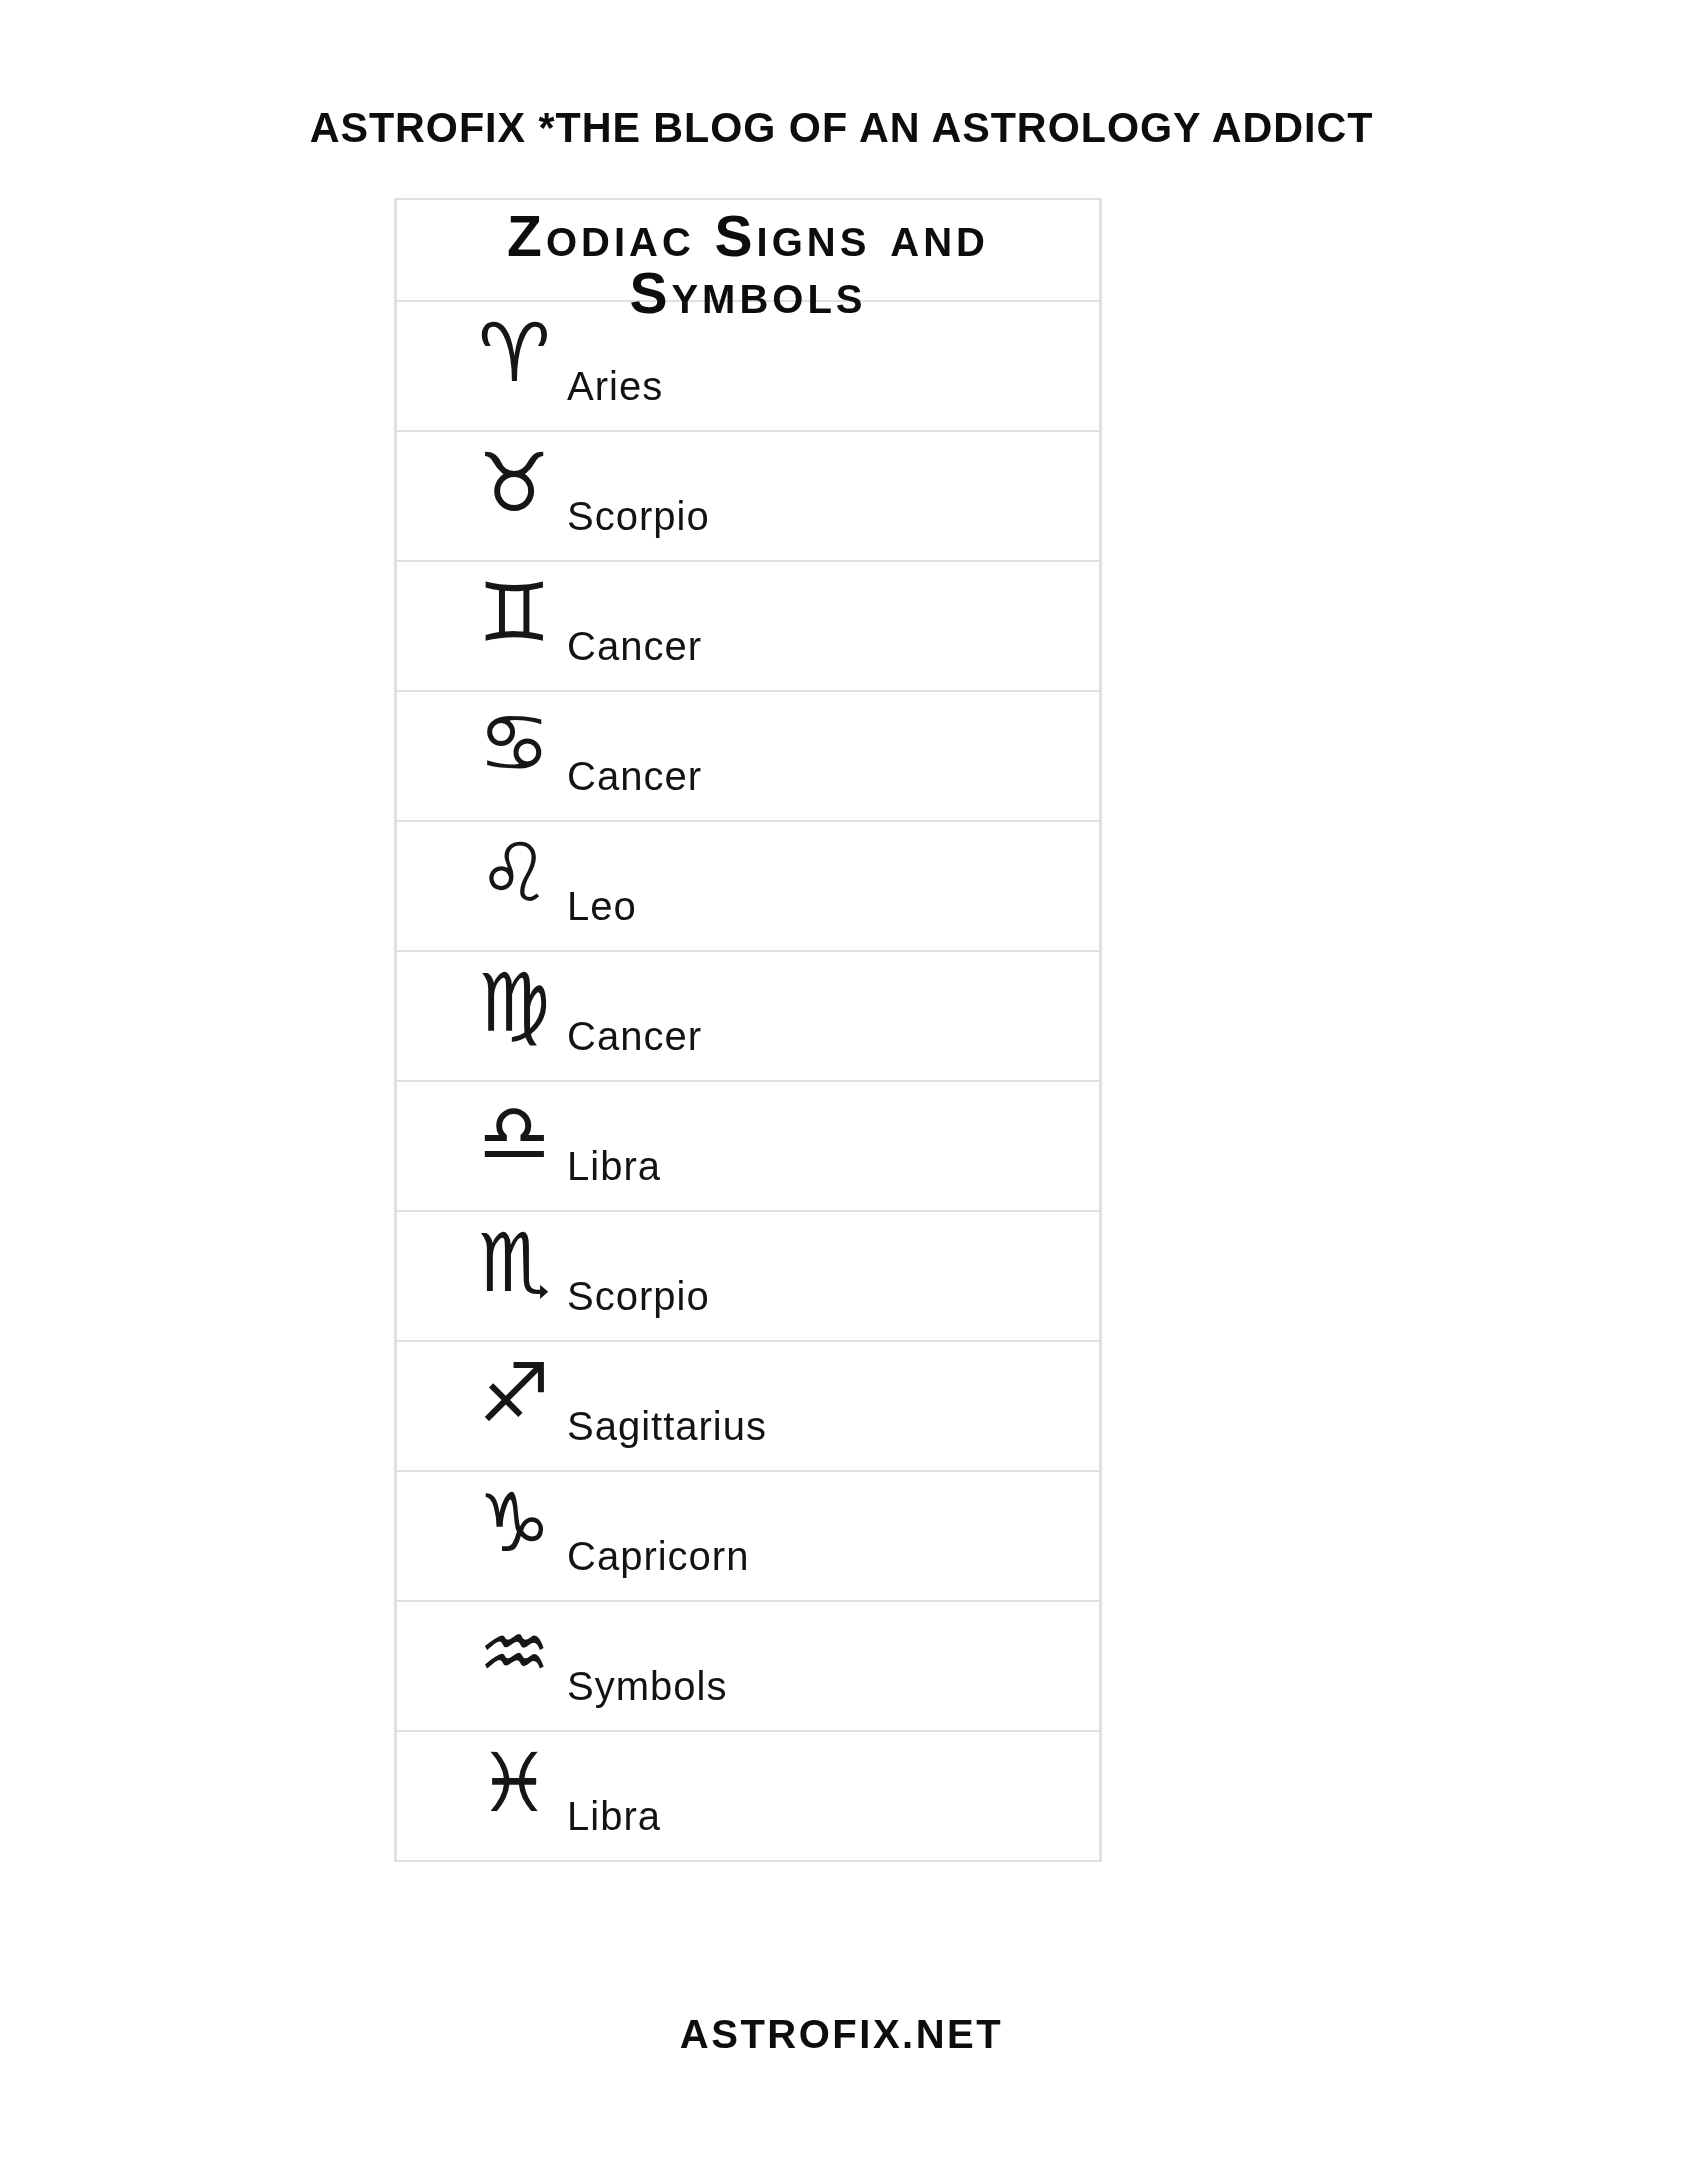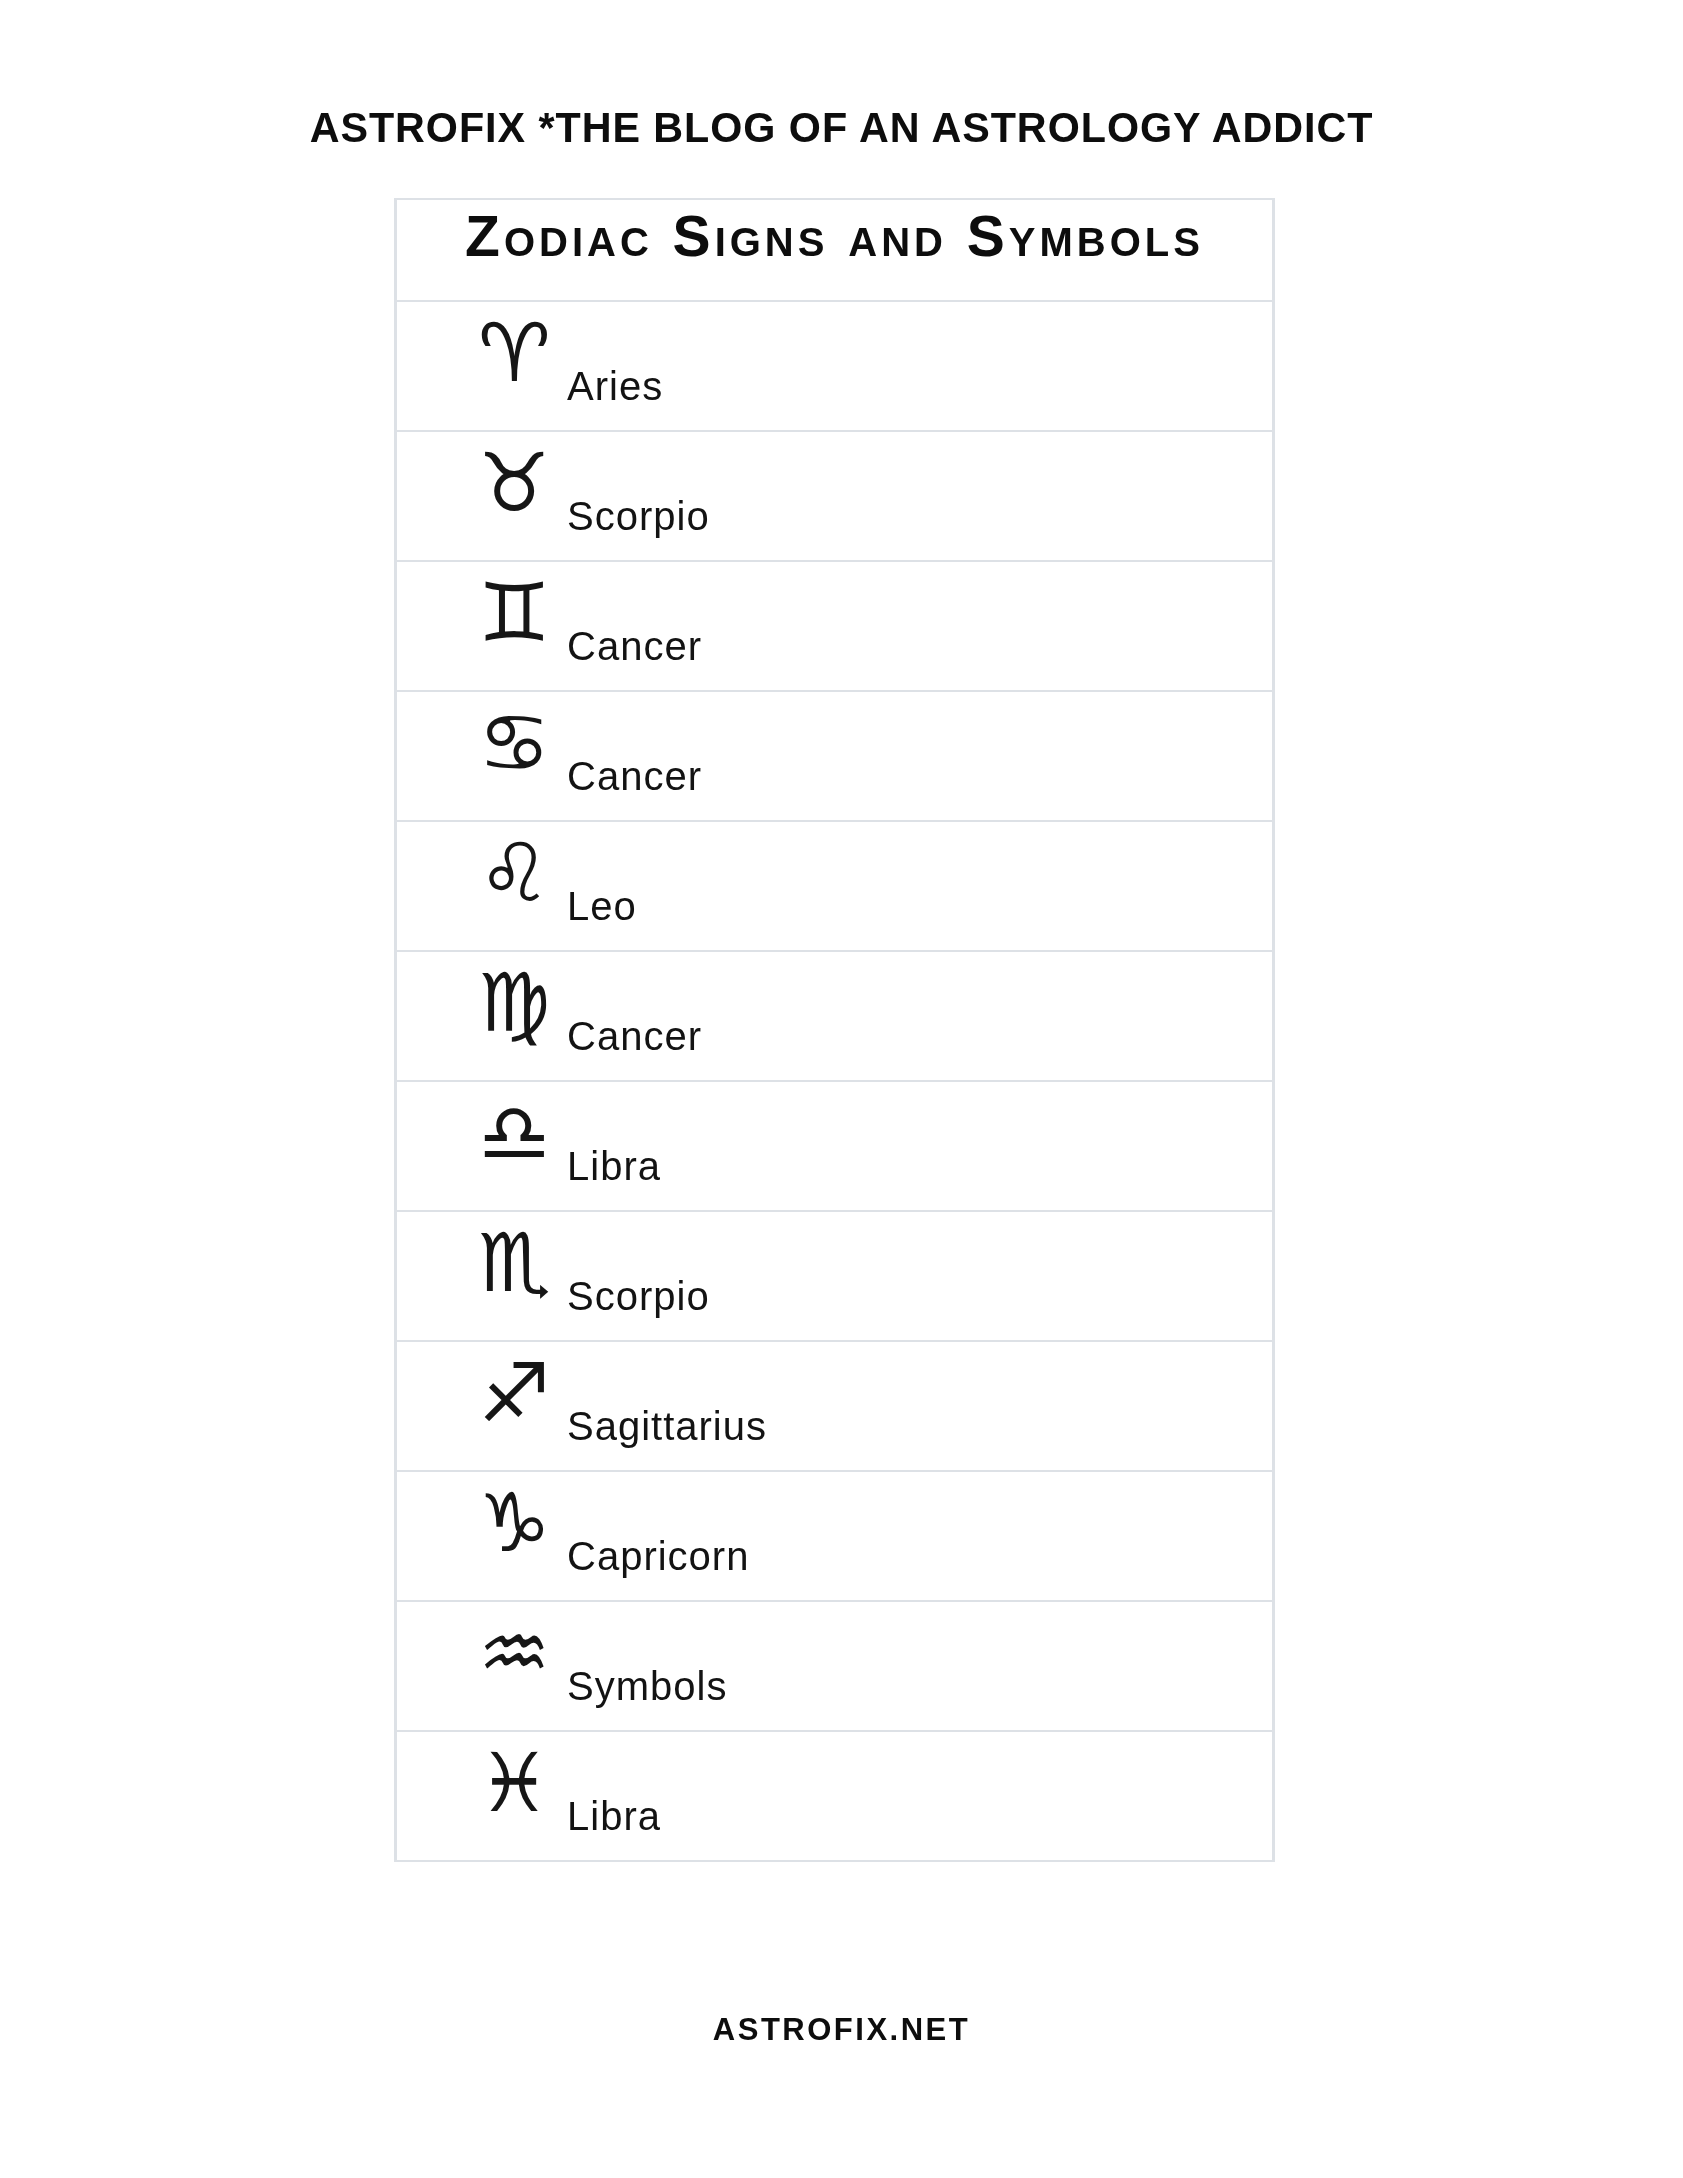--- a/index.html
+++ b/index.html
@@ -26,21 +26,21 @@
     font-weight: 700;
     font-size: 43px;
     letter-spacing: 1px;
     color: #0d0d0d;
     transform: scaleX(0.96);
   }
   .zodiac-table {
     position: absolute;
     left: 394px;
     top: 198px;
-    width: 881px;
+    width: 708px;
     background: #ffffff;
     border-left: 3px solid var(--border);
     border-right: 3px solid var(--border);
     border-top: 2px solid var(--border);
   }
   .table-title-row {
     height: 102px;
     border-bottom: 2px solid var(--border);
     text-align: center;
     padding-top: 8px;
@@ -77,21 +77,21 @@
     margin-left: 12px;
     transform: translateY(20px);
   }
   .page-footer {
     position: absolute;
     top: 2012px;
     left: 0;
     width: 1683px;
     text-align: center;
     font-weight: 700;
-    font-size: 31px;
+    font-size: 40px;
     letter-spacing: 2.5px;
     color: #0d0d0d;
   }
 </style>
 </head>
 <body>
 
 <div class="page-header">ASTROFIX *THE BLOG OF AN ASTROLOGY ADDICT</div>
 
 <div class="zodiac-table">

